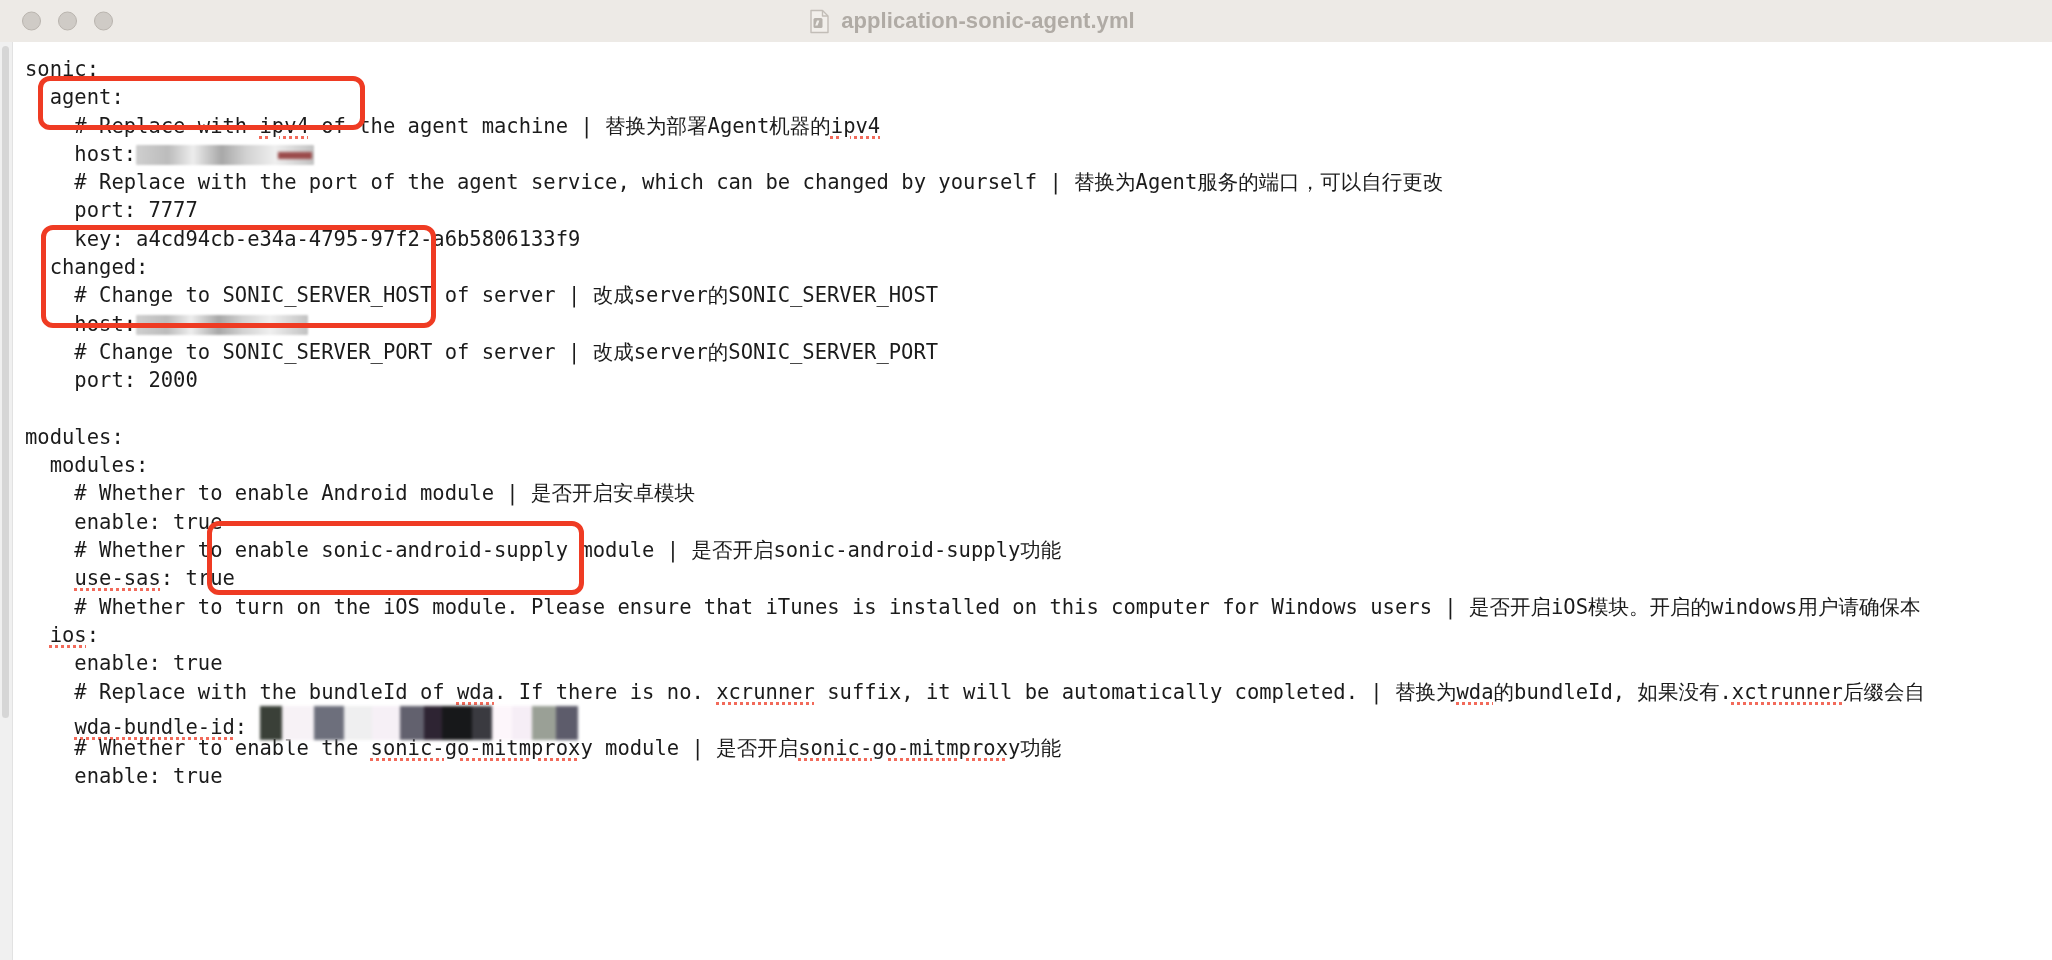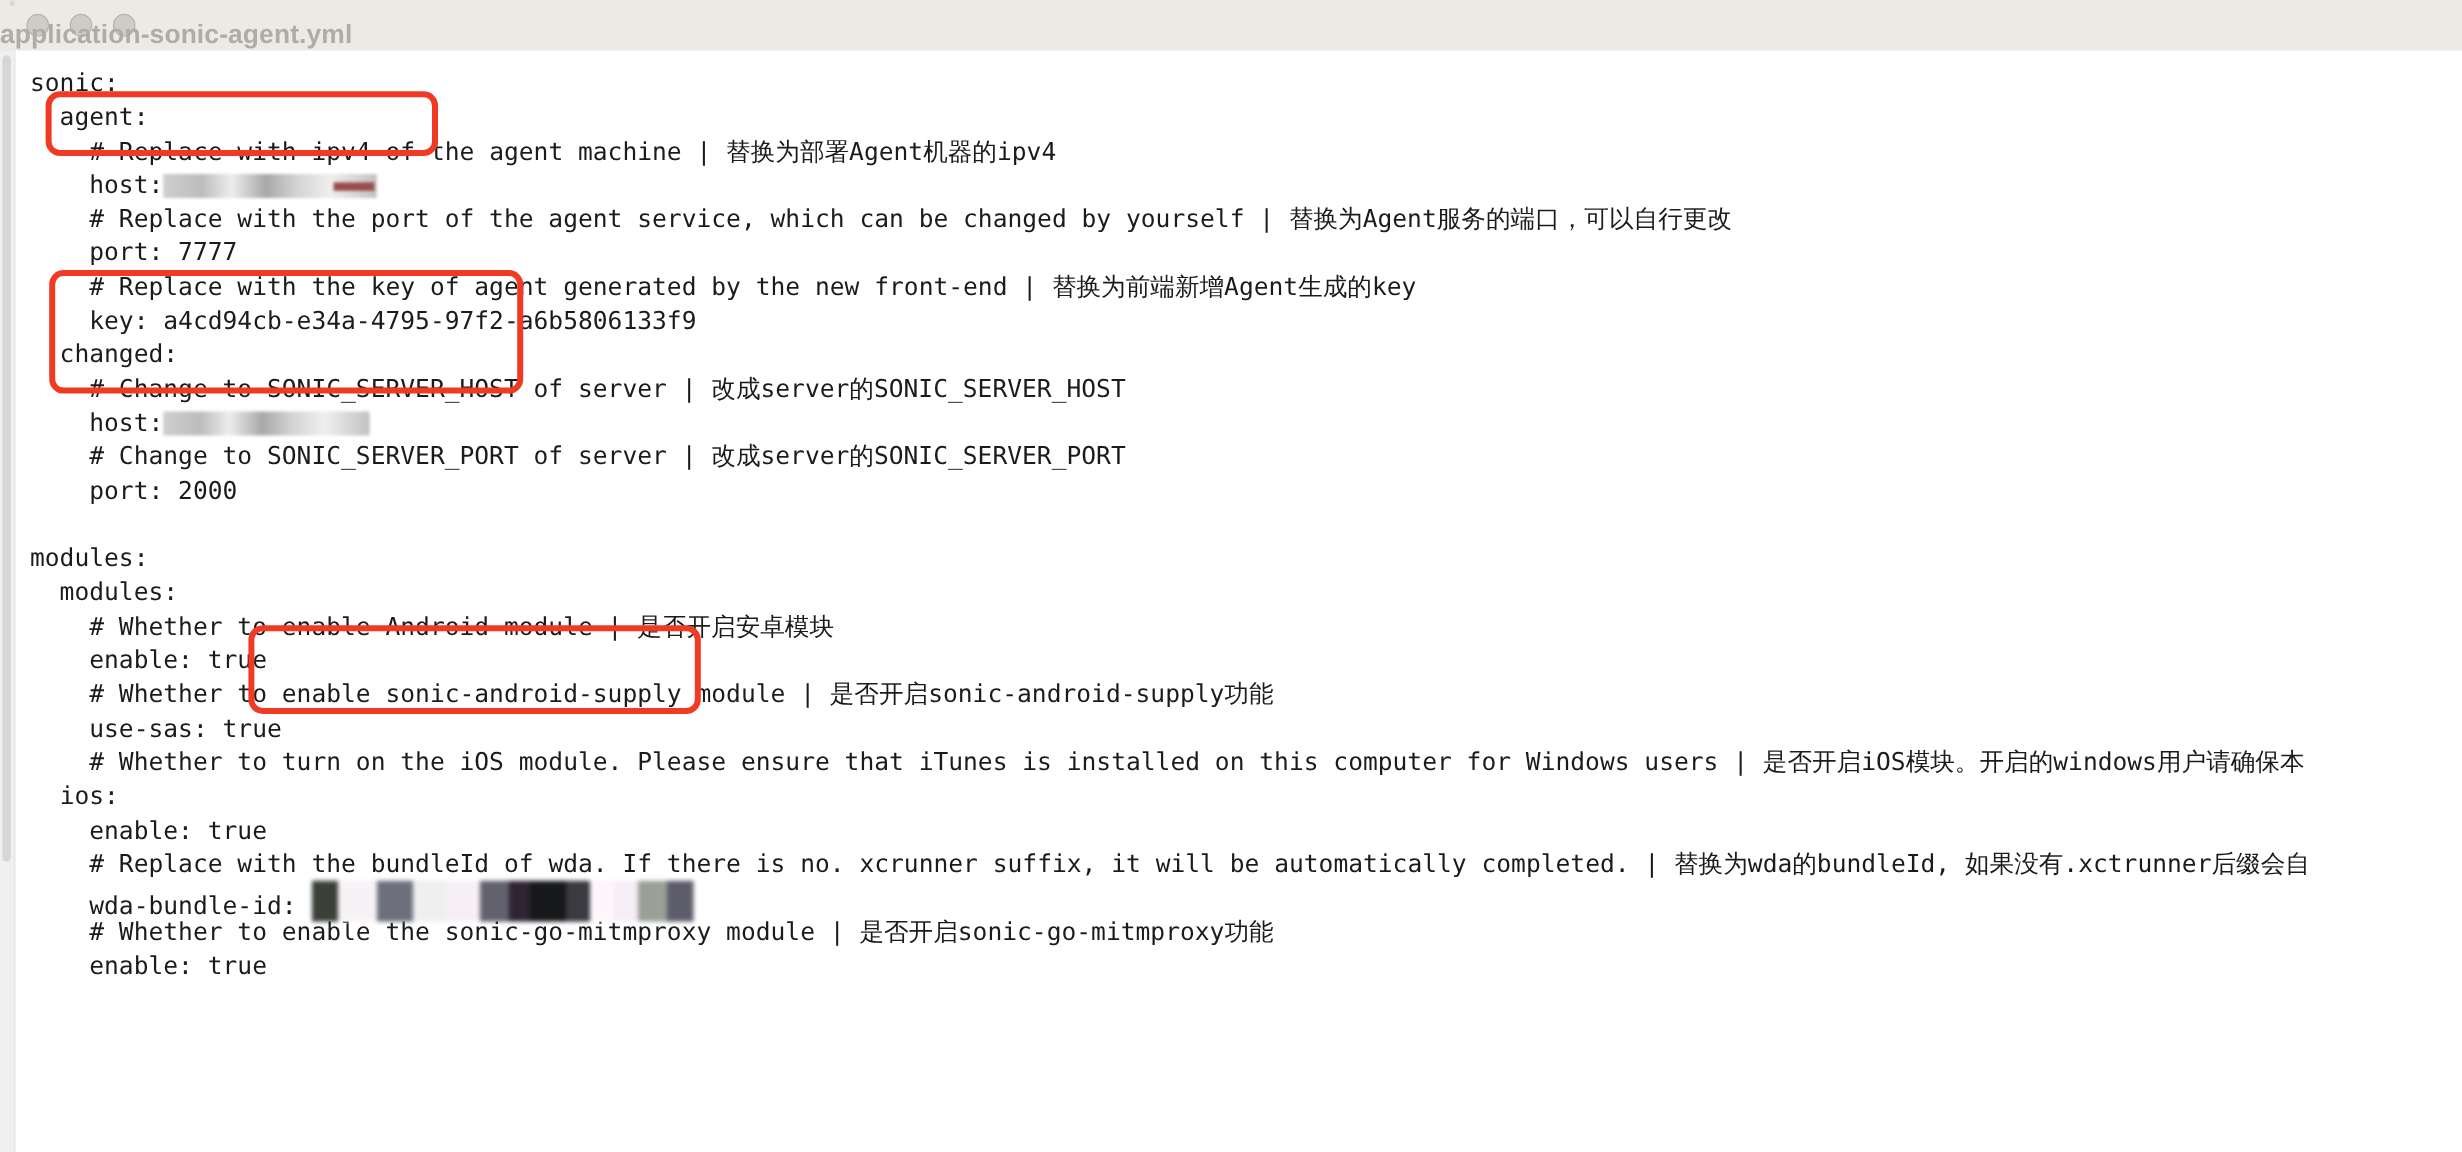--- a/index.html
+++ b/index.html
@@ -15,23 +15,22 @@
   .titlebar{
     position:absolute;left:0;top:0;width:2052px;height:42px;
     background:#edeae6;
     border-bottom:1px solid #d9d5d0;
     display:flex;align-items:center;
   }
   .traffic{position:absolute;left:22px;top:50%;transform:translateY(-50%);display:flex;gap:17px;}
   .dot{width:17px;height:17px;border-radius:50%;background:#cfcbc6;border:1px solid #b9b4ae;}
   .title-wrap{
     position:absolute;left:0;top:0;width:1944px;height:42px;
-    display:flex;justify-content:center;gap:11px;
+    display:flex;align-items:center;justify-content:center;gap:11px;
     pointer-events:none;
-    flex-direction:column;
   }
   .doc-icon{width:21px;height:25px;display:block;}
   .title-text{
     font-family:"Liberation Sans","DejaVu Sans",sans-serif;
     font-size:22px;font-weight:bold;color:#b0aba5;letter-spacing:.1px;
     white-space:nowrap;
   }
 
   
   .gutter{
@@ -54,20 +53,21 @@
     height:28.3px;line-height:28.3px;
     font-size:20.5px;
     color:#1b1b1b;
     white-space:pre;
     letter-spacing:0px;
   }
   .code-inner{padding-top:1px;}
 
   
   .sq{
+    text-decoration:underline;
     text-decoration-style:dotted;
     text-decoration-color:#f26a5a;
     text-decoration-thickness:2.5px;
     text-underline-offset:3px;
   }
 
   
   .redact{
     display:inline-block;vertical-align:-4px;height:20px;border-radius:1px;
     background:linear-gradient(90deg,#cfcfcf 0%,#bcbcbc 18%,#ededed 32%,#a8a8a8 48%,#d2d2d2 62%,#efefef 78%,#c2c2c2 100%);
@@ -146,21 +146,20 @@
       <div class="line"><span>  agent:</span></div>
 
       <div class="line"><span>    # Replace with </span><span class="sq">ipv4</span><span> of the agent machine | 替换为部署Agent机器的</span><span class="sq">ipv4</span></div>
 
       <div class="line"><span>    host:</span><span class="redact redact-a"></span><span class="redact-red"></span></div>
 
       <div class="line"><span>    # Replace with the port of the agent service, which can be changed by yourself | 替换为Agent服务的端口，可以自行更改</span></div>
 
       <div class="line"><span>    port: 7777</span></div>
 
-      <div class="line"><span>    # Replace with the key of agent generated by the new front-end | 替换为前端新增Agent生成的key</span></div>
 
       <div class="line"><span>    key: a4cd94cb-e34a-4795-97f2-a6b5806133f9</span></div>
 
       <div class="line"><span>  changed:</span></div>
 
       <div class="line"><span>    # Change to SONIC_SERVER_HOST of server | 改成server的SONIC_SERVER_HOST</span></div>
 
       <div class="line"><span>    host:</span><span class="redact redact-b"></span></div>
 
       <div class="line"><span>    # Change to SONIC_SERVER_PORT of server | 改成server的SONIC_SERVER_PORT</span></div>

